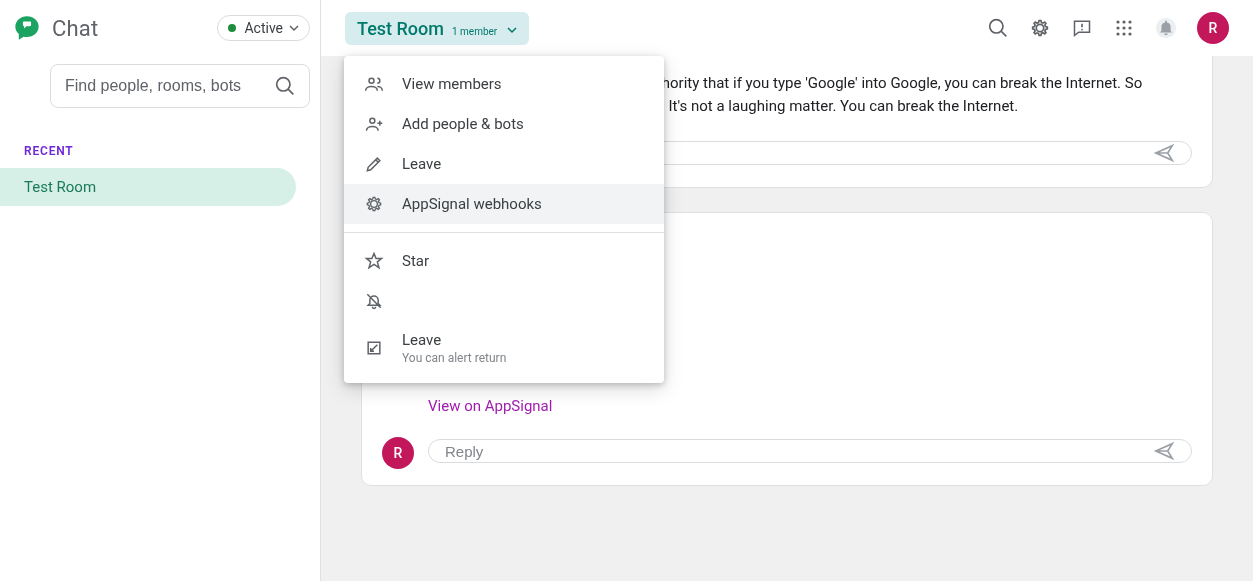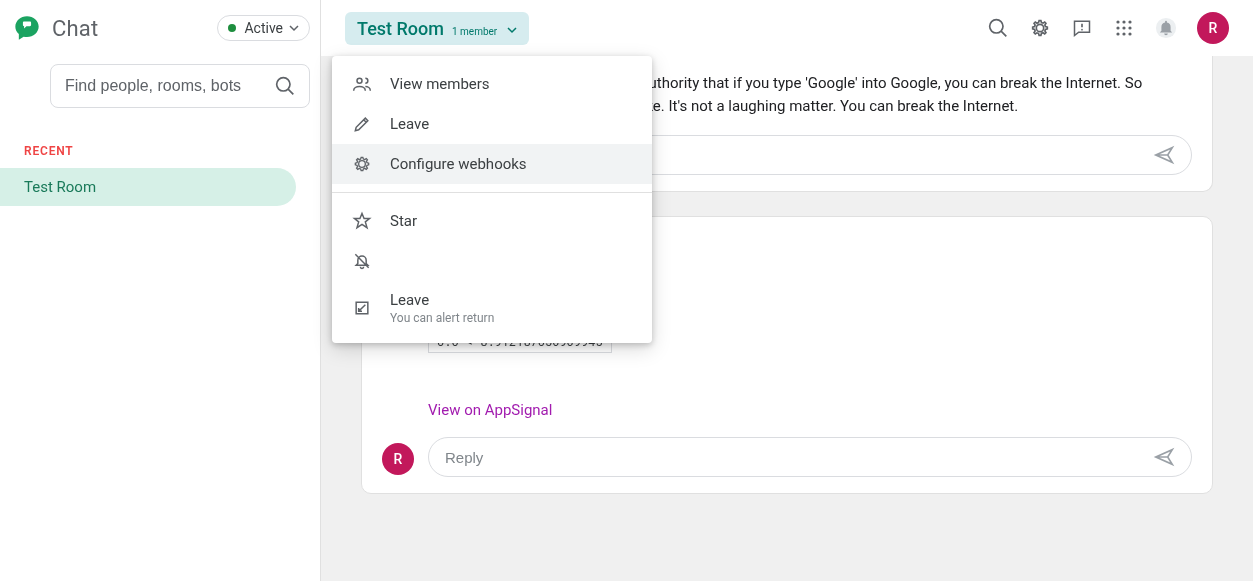--- a/index.html
+++ b/index.html
@@ -15,21 +15,21 @@
     .status-pill { margin-left: auto; display: flex; align-items: center; border: 1px solid #dadce0; border-radius: 16px; padding: 4px 10px; font-size: 14px; color: #3c4043; cursor: pointer; }
     .status-dot { width: 8px; height: 8px; border-radius: 50%; background: #1e8e3e; margin-right: 8px; }
     .status-arrow { margin-left: 6px; color: #5f6368; }
 
     .search-wrap { margin: 8px 10px; padding-left: 40px; }
     .search-box { height: 44px; border: 1px solid #dadce0; border-radius: 8px; display: flex; align-items: center; padding: 0 14px; }
     .search-box input { border: none; outline: none; flex: 1; font-size: 16px; color: #3c4043; background: transparent; }
     .search-box input::placeholder { color: #5f6368; }
     .search-box .mag { color: #5f6368; }
 
-    .section-label { font-size: 12px; font-weight: 600; letter-spacing: .8px; color: #ef4444; padding: 28px 24px 10px; }
+    .section-label { font-size: 12px; font-weight: 600; letter-spacing: .8px; color: #6d28d9; padding: 28px 24px 10px; }
     .room-item { background: #e6f4ea00; }
     .room-item.selected { background: #d6f0e7; color: #137a5a; border-radius: 0 22px 22px 0; margin-right: 24px; }
     .room-item a { display: block; padding: 10px 24px; color: #1a7a5a; font-size: 15px; }
 
     
     .v-divider { position: absolute; left: 320px; top: 0; bottom: 0; width: 1px; background: #e0e0e0; }
 
     
     .main { position: absolute; left: 321px; top: 0; right: 0; bottom: 0; background: #f0f0f0; }
     .main-header { height: 56px; background: #fff; display: flex; align-items: center; padding-left: 24px; padding-right: 24px; }
@@ -43,37 +43,37 @@
 
     .thread-area { position: absolute; left: 40px; right: 40px; top: 56px; bottom: 0; overflow: hidden; }
 
     .thread { background: #fff; border: 1px solid #e0e0e0; border-radius: 10px; margin-top: 12px; padding: 16px 20px 16px 20px; position: relative; }
     .msg-row { display: flex; gap: 14px; align-items: flex-start; }
     .avatar { width: 32px; height: 32px; border-radius: 50%; background: #c2185b; color: #fff; display: flex; align-items: center; justify-content: center; font-weight: 500; flex: none; margin-top: 4px; }
     .msg-body { flex: 1; }
     .msg-text { color: #202124; line-height: 1.5; font-size: 15px; }
 
     .reply-bar { margin-top: 18px; display: flex; align-items: center; gap: 14px; }
-    .reply-input { flex: 1; border: 1px solid #dadce0; border-radius: 24px; height: 40px; display: flex; align-items: center; padding: 10px 16px; }
+    .reply-input { flex: 1; border: 1px solid #dadce0; border-radius: 24px; height: 24px; display: flex; align-items: center; padding: 10px 16px; }
     .reply-input input { border: none; outline: none; flex: 1; font-size: 15px; background: transparent; }
     .reply-input input::placeholder { color: #80868b; }
     .send-icn { color: #9aa0a6; margin-left: 8px; }
 
     
     .alert-line { color: #202124; font-size: 15px; }
     .alert-link { color: #1a73e8; }
     .timeline { color: #5f6368; font-size: 14px; margin-top: 4px; }
     .metric-line { margin-top: 36px; font-size: 14px; color: #202124; }
     .metric-line b { font-weight: 600; }
     .code-chip { display: inline-block; border: 1px solid #dadce0; font-family: "Roboto Mono", monospace; font-size: 12px; padding: 3px 8px; margin-top: 6px; background: #fff; }
     .appsignal-link { display: inline-block; margin-top: 48px; color: #a21caf; font-size: 15px; cursor: pointer; }
 
     
     .dropdown {
-      position: absolute; left: 332px; top: 56px; width: 320px;
+      position: absolute; left: 344px; top: 56px; width: 320px;
       background: #fff; border-radius: 4px;
       box-shadow: 0 2px 6px rgba(0,0,0,.2), 0 6px 20px rgba(0,0,0,.15);
       z-index: 50; padding: 8px 0;
     }
     .dd-item { display: flex; align-items: center; gap: 18px; padding: 10px 20px; cursor: pointer; font-size: 15px; color: #3c4043; }
     .dd-item:hover, .dd-item.hover { background: #f1f3f4; }
     .dd-icon { width: 20px; height: 20px; color: #5f6368; flex: none; display: flex; align-items: center; justify-content: center; }
     .dd-text { display: flex; flex-direction: column; }
     .dd-sub  { font-size: 12px; color: #80868b; margin-top: 2px; }
     .dd-sep { height: 1px; background: #e0e0e0; margin: 8px 0; }
@@ -234,32 +234,40 @@
     <span class="dd-icon">
       <svg width="20" height="20" viewBox="0 0 24 24">
           <path fill="none" stroke="#5f6368" stroke-width="1.8" d="M9 11a3 3 0 1 0 0-6 3 3 0 0 0 0 6zm7 0a3 3 0 1 0 0-6M2 20c0-3 3-5 7-5s7 2 7 5M16 15c3 0 6 2 6 5"></path>
         </svg>
     </span>
     <span class="dd-text">View members</span>
   </div>
   <div class="dd-item">
     <span class="dd-icon">
       <svg width="20" height="20" viewBox="0 0 24 24">
+          <path fill="none" stroke="#5f6368" stroke-width="1.8" d="M10 11a3 3 0 1 0 0-6 3 3 0 0 0 0 6zM3 20c0-3 3-5 7-5s7 2 7 5M19 8v6m-3-3h6"></path>
+        </svg>
+    </span>
+    <span class="dd-text">Add people &amp; bots</span>
+  </div>
+  <div class="dd-item">
+    <span class="dd-icon">
+      <svg width="20" height="20" viewBox="0 0 24 24">
           <path fill="none" stroke="#5f6368" stroke-width="1.8" d="M4 20l1-4L16 5l3 3L8 19l-4 1zM14 7l3 3"></path>
         </svg>
     </span>
     <span class="dd-text">Leave</span>
   </div>
   <div class="dd-item hover">
     <span class="dd-icon">
       <svg width="20" height="20" viewBox="0 0 24 24">
           <path fill="none" stroke="#5f6368" stroke-width="1.6" d="M12 8a4 4 0 1 0 0 8 4 4 0 0 0 0-8zM4 13v-2l2-.5.7-1.7L5.5 7l1.4-1.4 1.8 1.2L10.4 6 11 4h2l.6 2 1.7.7 1.8-1.2L18.5 7l-1.2 1.8.7 1.7 2 .5v2l-2 .5-.7 1.7 1.2 1.8-1.4 1.4-1.8-1.2-1.7.7L13 20h-2l-.6-2-1.7-.7-1.8 1.2L5.5 17l1.2-1.8L6 13.5 4 13z"></path>
         </svg>
     </span>
-    <span class="dd-text">Configure webhooks</span>
+    <span class="dd-text">AppSignal webhooks</span>
   </div>
   <div class="dd-sep"></div>
   <div class="dd-item">
     <span class="dd-icon">
       <svg width="20" height="20" viewBox="0 0 24 24">
           <path fill="none" stroke="#5f6368" stroke-width="1.8" d="M12 3l2.5 6H21l-5 4 2 7-6-4-6 4 2-7-5-4h6.5L12 3z"></path>
         </svg>
     </span>
     <span class="dd-text">Star</span>
   </div>

